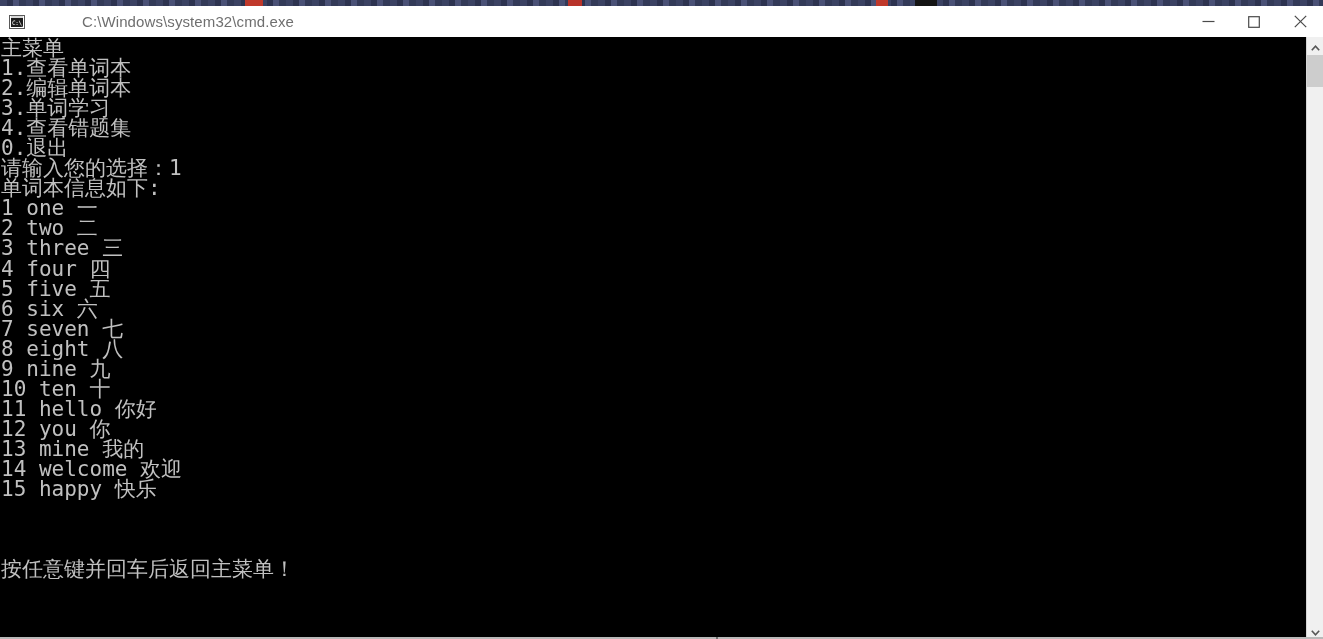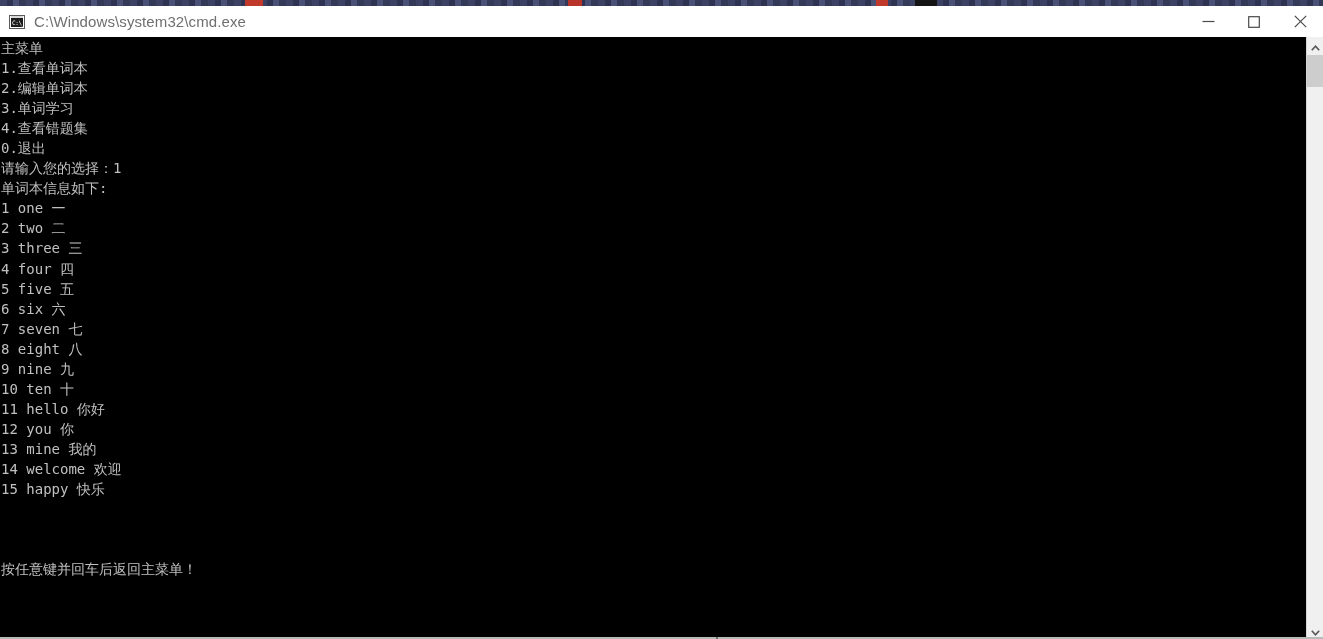--- a/index.html
+++ b/index.html
@@ -85,20 +85,21 @@
     height: 2px;
     background: #d7d7d7;
   }
 
   .title-text {
     font-family: "Liberation Sans", sans-serif;
     font-size: 15px;
     color: #6f6f6f;
     letter-spacing: 0.1px;
     white-space: nowrap;
+    margin-left: 48px;
   }
 
   .win-controls {
     position: absolute;
     right: 0;
     top: 0;
     height: 31px;
     display: flex;
   }
   .win-btn {
@@ -120,21 +121,21 @@
 
   .console {
     position: absolute;
     left: 0;
     top: 0;
     right: 17px;
     bottom: 0;
     background: #000000;
     color: #c0c0c0;
     font-family: "DejaVu Sans Mono", "Liberation Mono", monospace;
-    font-size: 14px;
+    font-size: 21px;
     line-height: 20.05px;
     padding: 1px 0 4px 1px;
     box-sizing: border-box;
     white-space: pre;
     overflow: hidden;
   }
   .console .ln { height: 20.05px; }
   .console .blank { height: 20.05px; }
 
   

